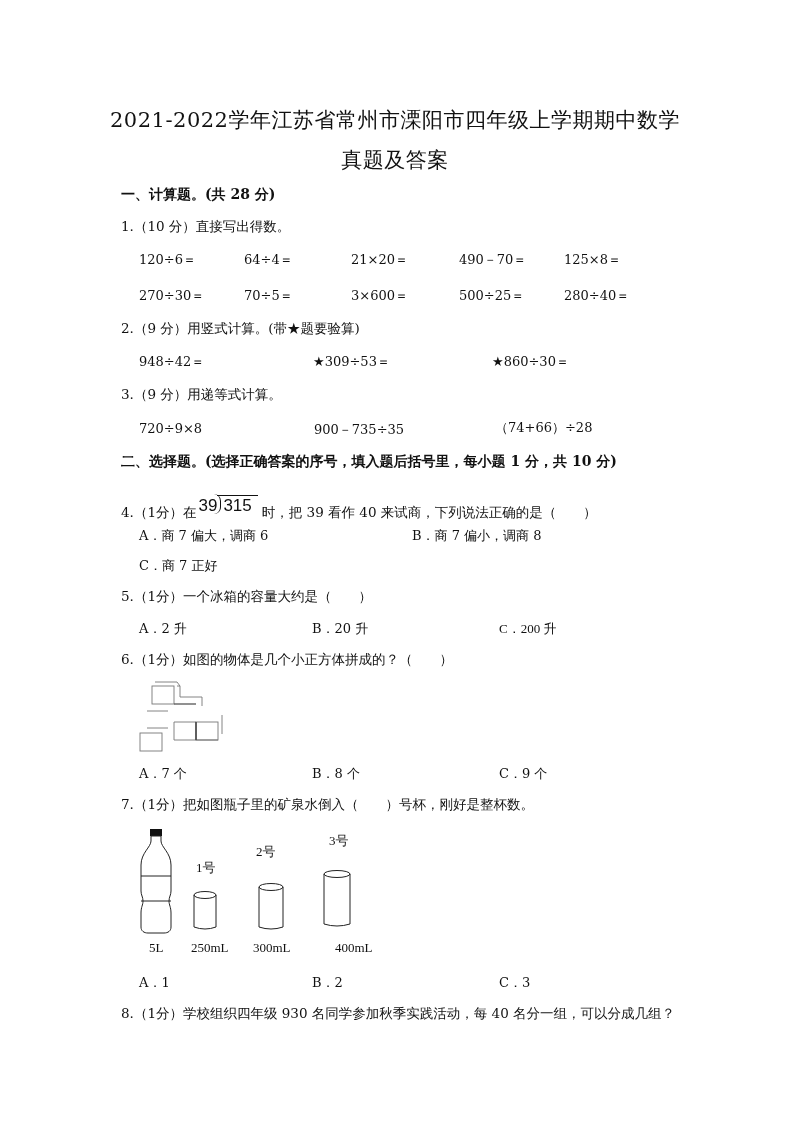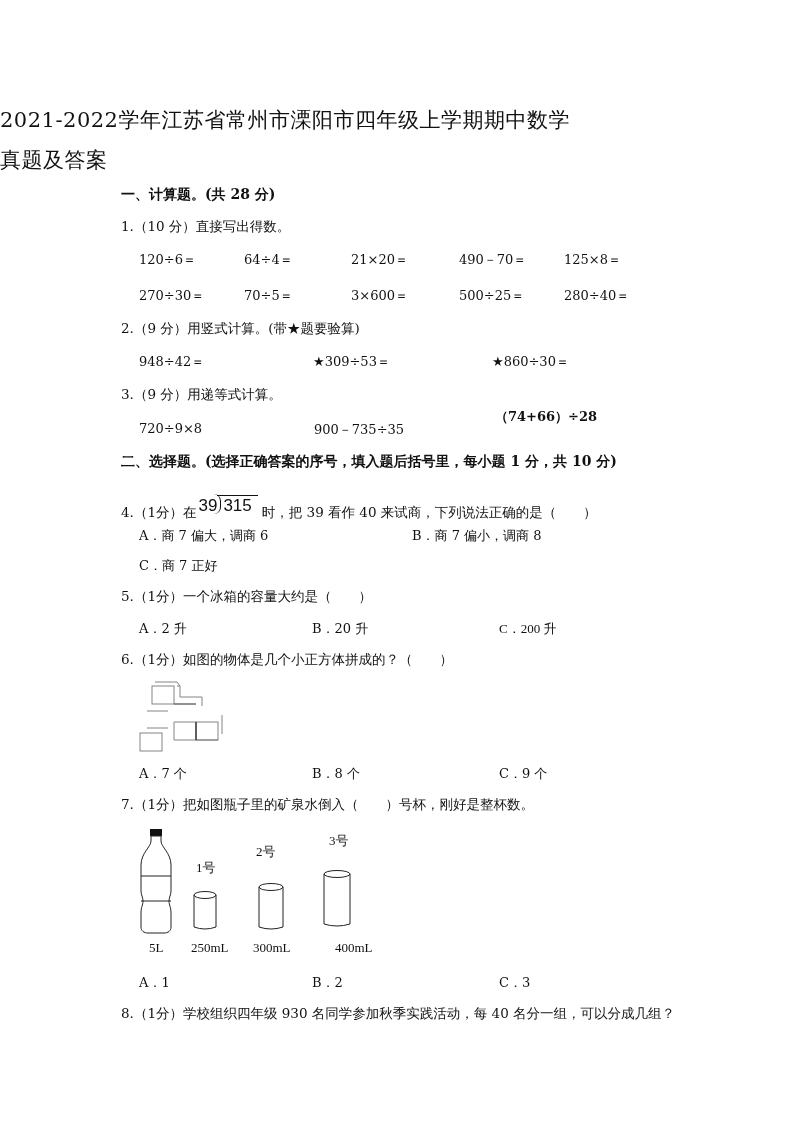--- a/index.html
+++ b/index.html
@@ -1,19 +1,19 @@
 <!DOCTYPE html>
 <html><head>
 <meta charset="utf-8">
 <style>
   html, body { margin: 0; padding: 0; background: #ffffff; }
   body { width: 794px; height: 1123px; position: relative; overflow: hidden;
          font-family: "DejaVu Serif", "Liberation Serif", serif; color: #111; }
   .abs { position: absolute; white-space: nowrap; }
-  .title { font-size: 21px; left: 0; width: 790px; text-align: left; letter-spacing: 0.5px; }
+  .title { font-size: 21px; left: 0; width: 790px; text-align: center; letter-spacing: 0.5px; }
   .section { font-size: 14px; font-weight: bold; }
   .q { font-size: 13.5px; }
   .row { font-size: 13px; }
   .serif { font-family: "Liberation Serif", "DejaVu Serif", serif; }
   .longdiv { display: inline-block; position: relative; font-family: "Liberation Sans", "DejaVu Sans", sans-serif;
              font-size: 17px; vertical-align: 6px; margin: 0 4px 0 2px; }
   .longdiv .dividend { display: inline-block; border-top: 1.5px solid #111; padding: 0 6px 0 6px; position: relative; }
   .longdiv .dividend::before { content: ""; position: absolute; left: -3px; top: -2px; width: 6px; height: 20px;
              border-right: 1.5px solid #111; border-radius: 0 12px 12px 0; }
   svg { position: absolute; overflow: visible; }
@@ -39,21 +39,21 @@
 <div class="abs row" style="left:564px; top:287px;">280÷40＝</div>
 
 <div class="abs q" style="left:121px; top:320px;">2.（9 分）用竖式计算。(带★题要验算)</div>
 <div class="abs row" style="left:139px; top:353px;">948÷42＝</div>
 <div class="abs row" style="left:313px; top:353px;">★309÷53＝</div>
 <div class="abs row" style="left:492px; top:353px;">★860÷30＝</div>
 
 <div class="abs q" style="left:121px; top:386px;">3.（9 分）用递等式计算。</div>
 <div class="abs row" style="left:139px; top:421px;">720÷9×8</div>
 <div class="abs row" style="left:314px; top:421px;">900－735÷35</div>
-<div class="abs row" style="left:495px; top:408px;font-weight:bold;">（74+66）÷28</div>
+<div class="abs row" style="left:495px; top:419px;">（74+66）÷28</div>
 
 <div class="abs section" style="left:121px; top:453px;">二、选择题。(选择正确答案的序号，填入题后括号里，每小题 1 分，共 10 分)</div>
 
 <div class="abs q" style="left:121px; top:495px;">
   <span>4.（1分）在</span><span class="longdiv"><span>39</span><span class="dividend">315</span></span><span>时，把 39 看作 40 来试商，下列说法正确的是（　　）</span>
 </div>
 <div class="abs row" style="left:139px; top:527px;">A．商 7 偏大，调商 6</div>
 <div class="abs row" style="left:412px; top:527px;">B．商 7 偏小，调商 8</div>
 <div class="abs row" style="left:139px; top:557px;">C．商 7 正好</div>
 

